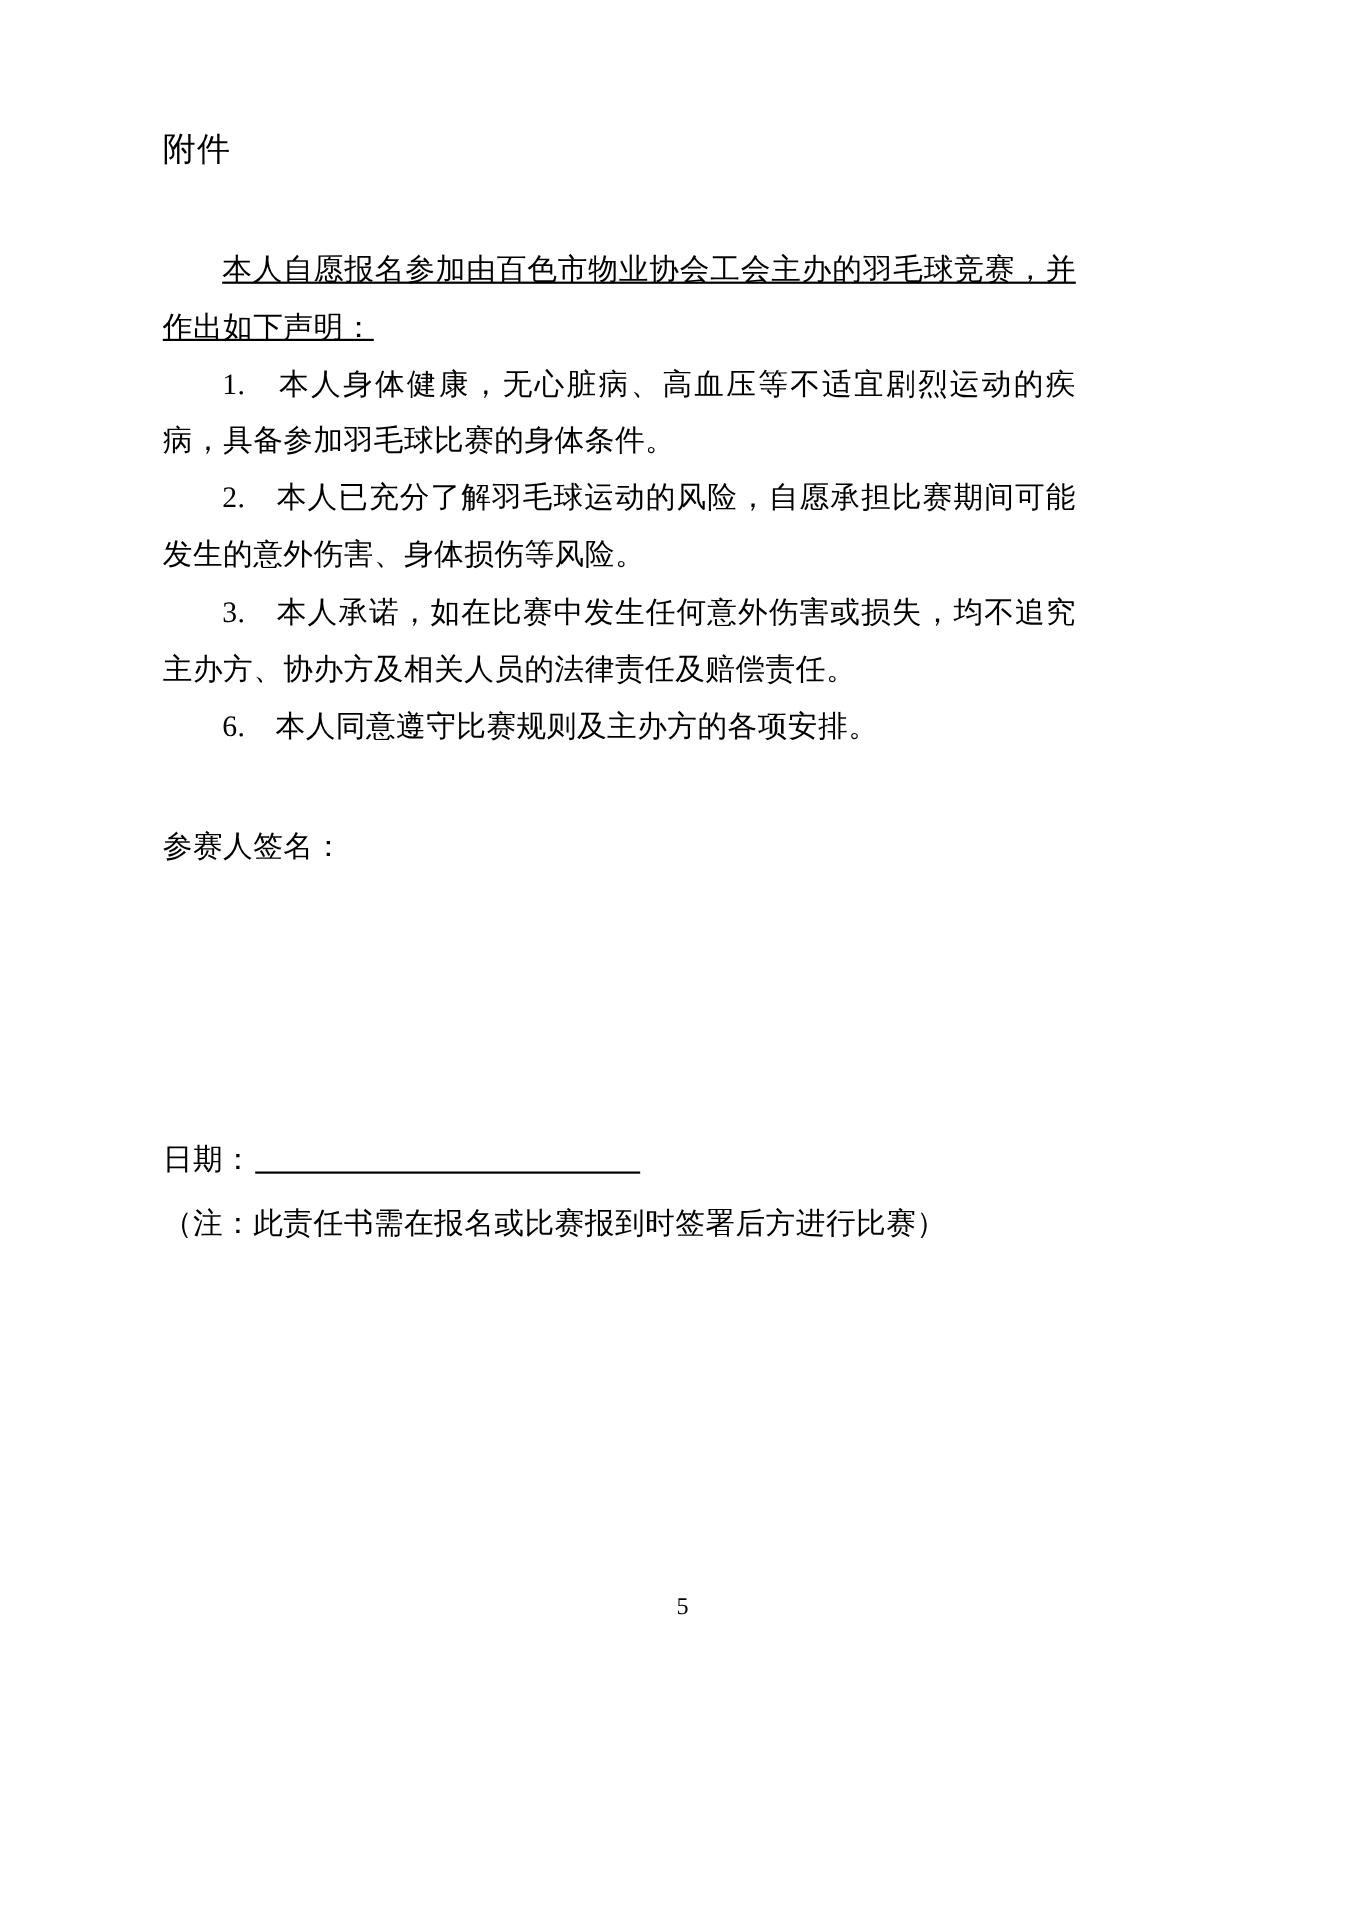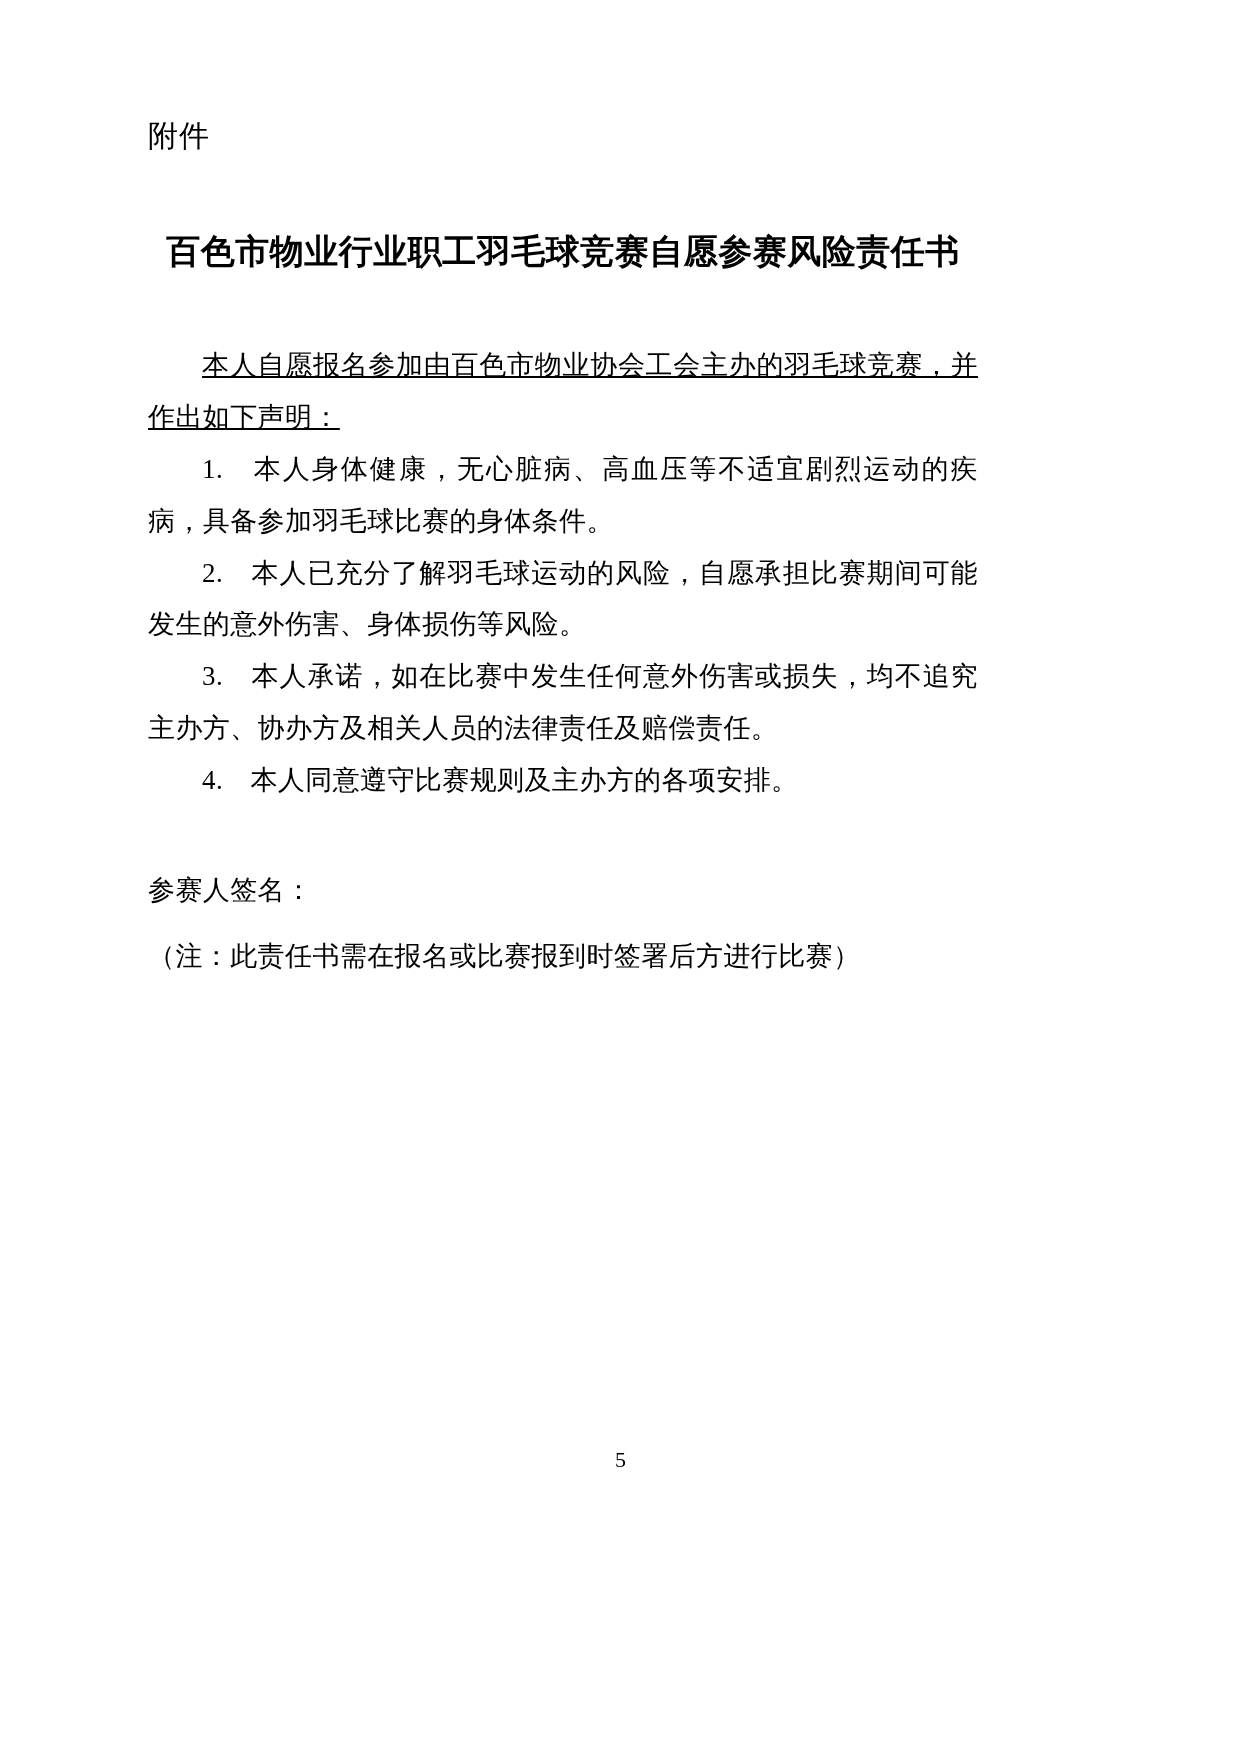--- a/index.html
+++ b/index.html
@@ -92,38 +92,40 @@
 </style>
 </head>
 <body>
 
 <div class="page">
 
   <div class="content">
 
     <div class="attachment-label">附件</div>
 
-    <h1 class="doc-title">百色市物业行业职工羽毛球竞赛自愿参赛风险责任书</h1>
 
     <div class="body-block">
 
       <p class="para indent2">本人自愿报名参加由百色市物业协会工会主办的羽毛球竞赛，并作出如下声明：</p>
 
       <p class="para list-item">1.　本人身体健康，无心脏病、高血压等不适宜剧烈运动的疾病，具备参加羽毛球比赛的身体条件。</p>
 
       <p class="para list-item">2.　本人已充分了解羽毛球运动的风险，自愿承担比赛期间可能发生的意外伤害、身体损伤等风险。</p>
 
       <p class="para list-item">3.　本人承诺，如在比赛中发生任何意外伤害或损失，均不追究主办方、协办方及相关人员的法律责任及赔偿责任。</p>
 
-      <p class="para list-item">4.　本人同意遵守比赛规则及主办方的各项安排。</p>
+      <p class="para list-item">6.　本人同意遵守比赛规则及主办方的各项安排。</p>
 
     </div>
 
     <div class="sign-block">参赛人签名：</div>
 
+    <div class="date-block">
+      <span>日期：</span><span class="date-line"></span>
+    </div>
 
     <div class="note-block">（注：此责任书需在报名或比赛报到时签署后方进行比赛）</div>
 
   </div>
 
   <div class="page-number">5</div>
 
 </div>
 
 </body></html>

